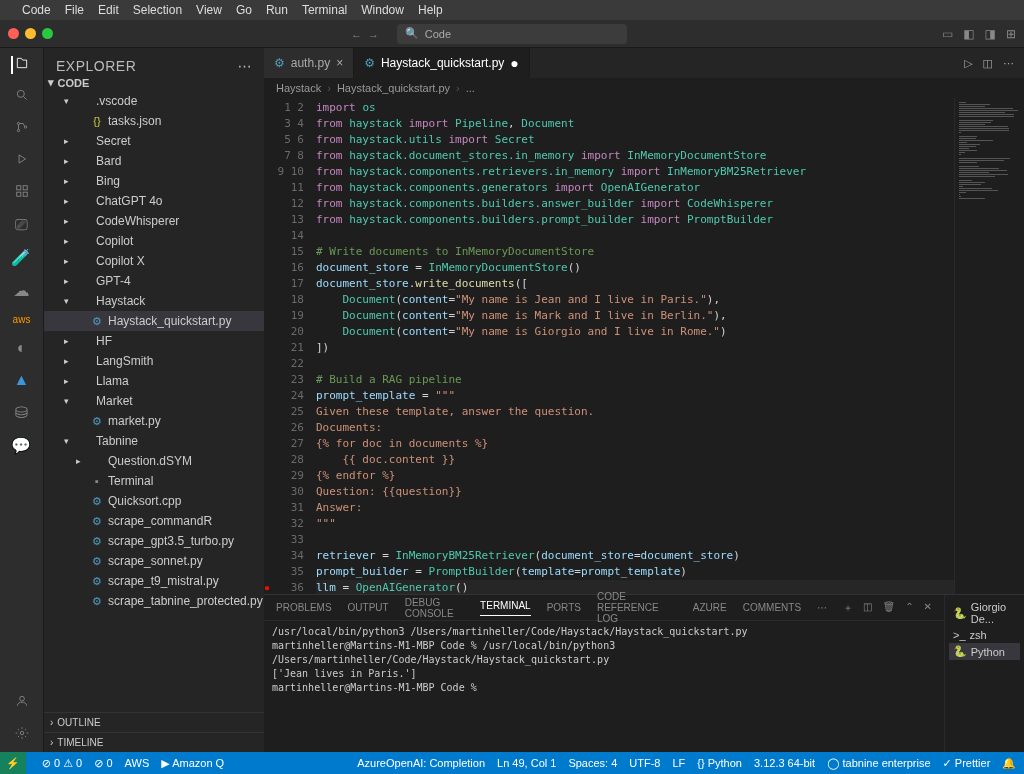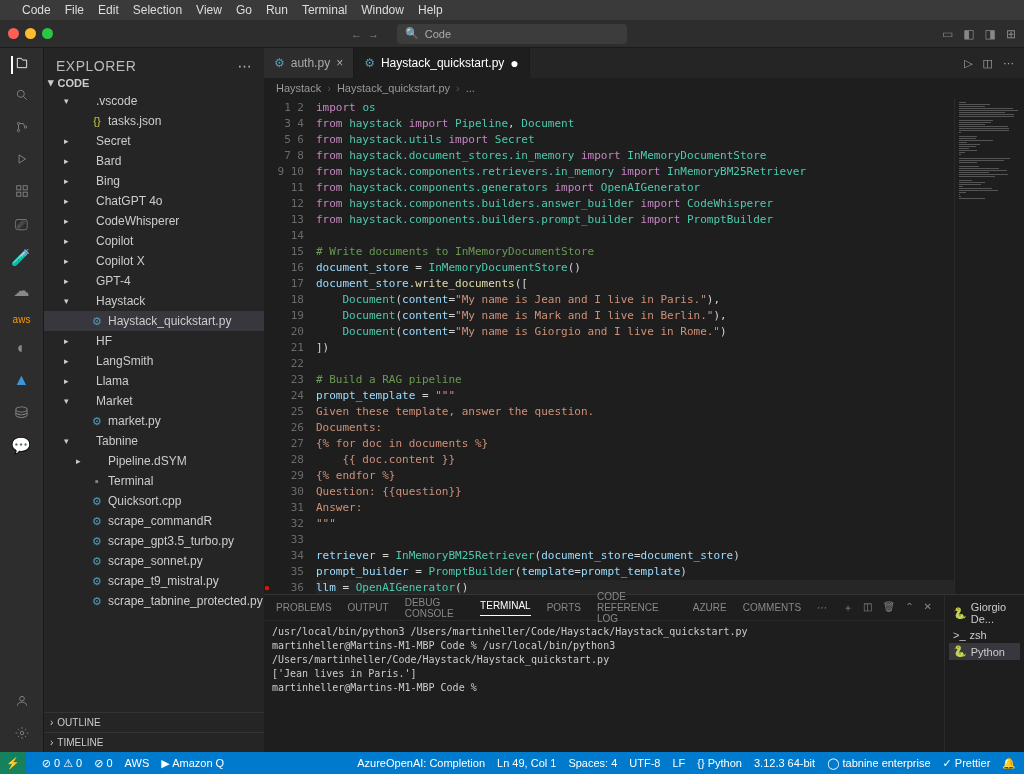--- a/index.html
+++ b/index.html
@@ -230,21 +230,21 @@
           <span class="lbl">market.py</span>
         </div>
         <div class="tree-item " style="padding-left:20px">
           <span class="chev">▾</span>
           <span class="ficon"></span>
           <span class="lbl">Tabnine</span>
         </div>
         <div class="tree-item " style="padding-left:32px">
           <span class="chev">▸</span>
           <span class="ficon"></span>
-          <span class="lbl">Pipeline.dSYM</span>
+          <span class="lbl">Question.dSYM</span>
         </div>
         <div class="tree-item " style="padding-left:32px">
           <span class="chev"></span>
           <span class="ficon" style="color:#888">▪</span>
           <span class="lbl">Terminal</span>
         </div>
         <div class="tree-item " style="padding-left:32px">
           <span class="chev"></span>
           <span class="ficon" style="color:#519aba">⚙</span>
           <span class="lbl">Quicksort.cpp</span>

